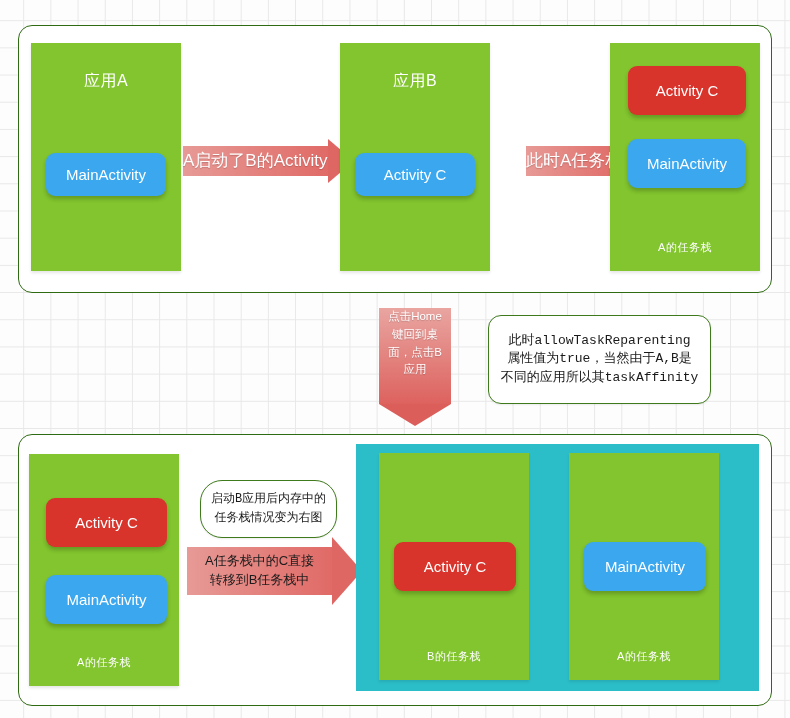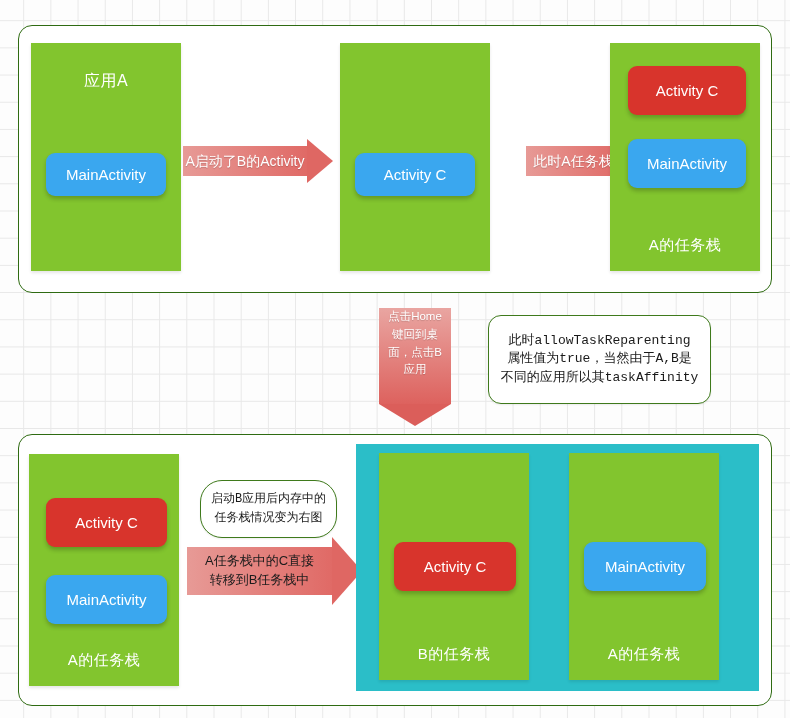--- a/index.html
+++ b/index.html
@@ -44,21 +44,21 @@
   .col-title {
     position: absolute;
     left: 0; right: 0;
     text-align: center;
     color: #ffffff;
     font-size: 16px;
     letter-spacing: 0.5px;
     white-space: nowrap;
   }
   .col-title.top    { top: 28px; }
-  .col-title.bottom { bottom: 16px; font-size: 15px; }
+  .col-title.bottom { bottom: 16px; font-size: 11px; }
 
   
   .chip {
     position: absolute;
     border-radius: 9px;
     color: #ffffff;
     font-size: 15px;
     display: flex;
     align-items: center;
     justify-content: center;
@@ -92,21 +92,21 @@
     justify-content: center;
   }
   .arrow-h .head {
     width: 0; height: 0;
     flex: 0 0 auto;
     border-style: solid;
     border-color: transparent transparent transparent #df6763;
   }
   .arrow-h .a-label {
     color: #ffffff;
-    font-size: 14px;
+    font-size: 17px;
     line-height: 1.45;
     text-align: center;
     white-space: nowrap;
     text-shadow: 0 1px 1px rgba(0,0,0,0.18);
   }
   .arrow-h .a-label.dark {
     color: #1c1c1c;
     font-size: 13px;
     text-shadow: none;
     text-align: center;
@@ -174,20 +174,21 @@
     </div>
 
     <div class="arrow-h" style="left:164px; top:120px; width:150px; height:30px;">
       <div class="shaft">
         <span class="a-label">A启动了B的Activity</span>
       </div>
       <div class="head" style="border-width:22px 0 22px 26px; margin-top:0;"></div>
     </div>
 
     <div class="green-col" style="left:321px; top:17px; width:150px; height:228px;">
+      <div class="col-title top">应用B</div>
       <div class="chip blue" style="left:15px; top:110px; width:120px; height:43px;">Activity C</div>
     </div>
 
     <div class="arrow-h" style="left:507px; top:120px; width:120px; height:30px;">
       <div class="shaft">
         <span class="a-label">此时A任务栈</span>
       </div>
       <div class="head" style="border-width:22px 0 22px 26px;"></div>
     </div>
 

